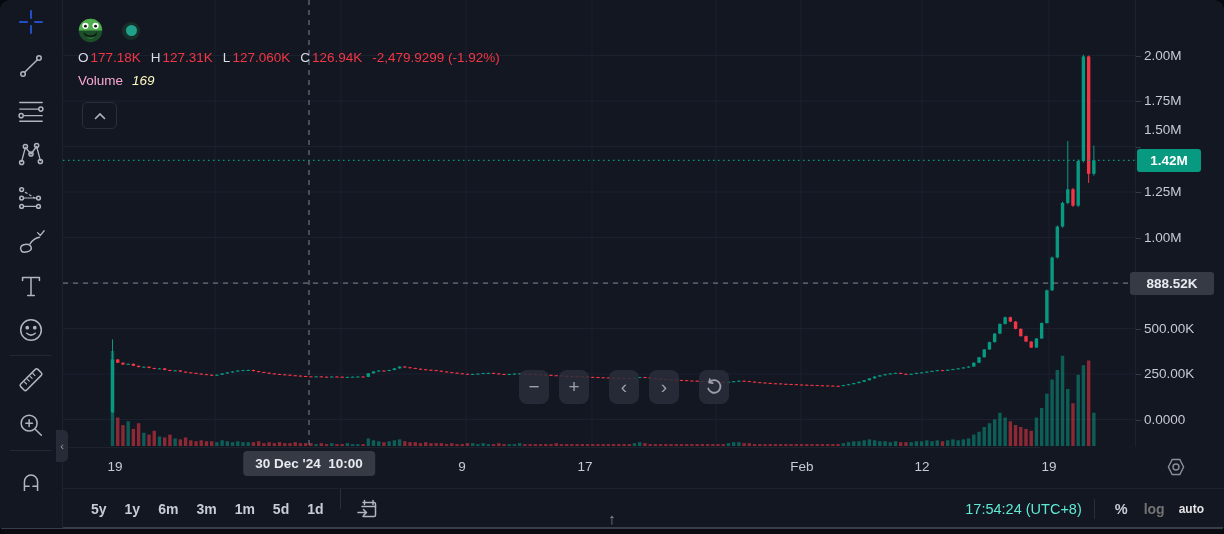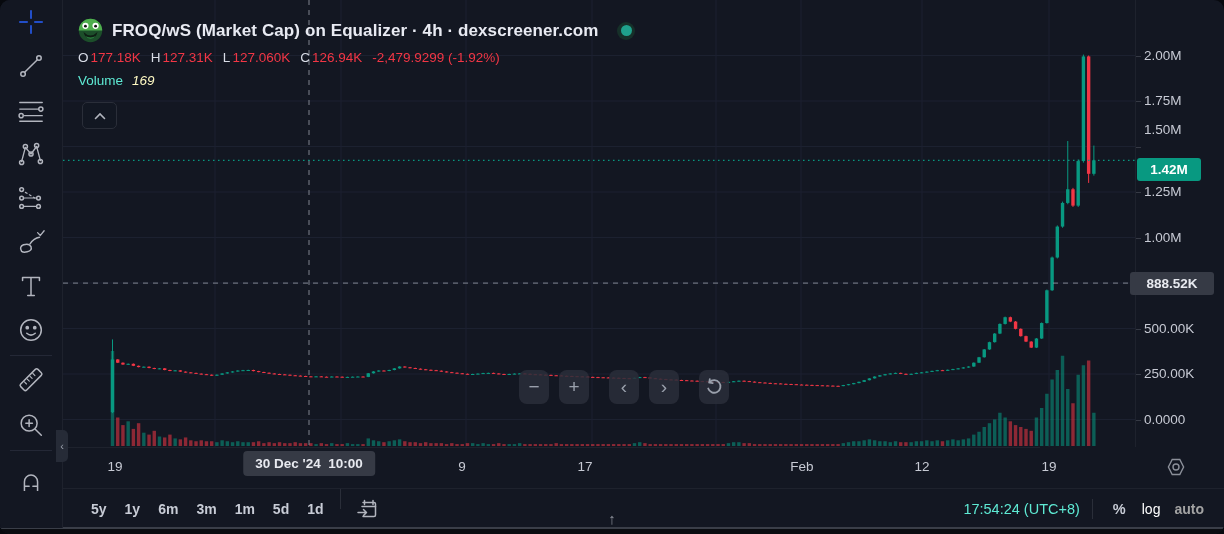--- a/index.html
+++ b/index.html
@@ -23,38 +23,38 @@
   .hdr{position:absolute;left:78px;top:18px;z-index:20;color:#e6e9f0;}
   .hdr-row1{display:flex;align-items:center;gap:9px;}
   .hdr-title{font-size:17px;font-weight:700;color:#e8eaf2;letter-spacing:.1px;}
   .status-dot-outer{width:18px;height:18px;border-radius:50%;background:#163029;display:flex;align-items:center;justify-content:center;margin-left:10px;}
   .status-dot{width:11px;height:11px;border-radius:50%;background:#1fa18c;}
   .ohlc{display:flex;gap:10px;margin-top:7px;font-size:13.5px;}
   .ohlc .pair{display:flex;gap:2px;}
   .ohlc .lbl{color:#d8dce6;}
   .ohlc .val,.ohlc .chg{color:#f23645;}
   .vol-row{display:flex;gap:9px;margin-top:8px;font-size:13.5px;}
-  .vol-row .lbl{color:#5eead4;}
+  .vol-row .lbl{color:#f9a8d4;}
   .vol-row .val{color:#fef9c3;font-style:italic;}
   .collapse-btn{position:absolute;left:82px;top:102px;width:33px;height:25px;border:1px solid #2a2e39;border-radius:5px;
     background:rgba(19,23,34,.85);display:flex;align-items:center;justify-content:center;z-index:20;cursor:pointer;}
 
   
   .nav-cluster{position:absolute;left:519px;top:370px;display:flex;gap:10px;z-index:18;}
   .nav-cluster .grp{display:flex;gap:10px;margin-right:10px;}
   .nav-btn{width:30px;height:34px;border-radius:8px;background:rgba(42,46,57,.85);color:#9aa0ac;
     display:flex;align-items:center;justify-content:center;font-size:19px;cursor:pointer;user-select:none;}
   .nav-btn svg{stroke:#9aa0ac;fill:none;stroke-width:1.8;stroke-linecap:round;}
 
   
   .price-axis{position:absolute;left:1135px;top:0;width:89px;height:447px;border-left:1px solid #1e222d;z-index:10;cursor:ns-resize;}
   .pa-label{position:absolute;left:8px;font-size:13.5px;color:#c7cad4;}
   .pa-tick{position:absolute;left:0;width:5px;height:1px;background:#363a45;}
   .pa-badge{position:absolute;border-radius:3px;font-size:13.5px;font-weight:700;text-align:center;z-index:12;}
-  .pa-badge.cur{left:1px;width:64px;padding:4px 0;background:#089981;color:#ffffff;margin-top:9px;}
+  .pa-badge.cur{left:1px;width:64px;padding:4px 0;background:#089981;color:#ffffff;}
   .pa-badge.xh{left:-6px;width:84px;padding:4px 0;background:#363a45;color:#e8eaf0;}
 
   
   .time-axis{position:absolute;left:0px;top:447px;width:1040px;height:41px;border-top:1px solid #1e222d;z-index:9;cursor:ew-resize;}
   .ta-label{position:absolute;top:11px;transform:translateX(-50%);font-size:13.5px;color:#c7cad4;}
   .ta-badge{position:absolute;top:3px;transform:translateX(-50%);background:#363a45;color:#e8eaf0;border-radius:4px;
     padding:5px 12px;font-size:13.5px;font-weight:700;white-space:pre;z-index:12;}
   .axis-settings{position:absolute;left:1165px;top:456px;z-index:13;cursor:pointer;}
   .axis-settings svg{stroke:#8b8f99;fill:none;stroke-width:1.4;}
 
@@ -62,22 +62,22 @@
   .bottom-bar{position:absolute;left:0;top:488px;width:1224px;height:40px;border-top:1px solid #1e222d;background:#131722;
     display:flex;z-index:25;}
   .ranges{display:flex;align-items:center;margin-left:84px;gap:4px;}
   .range-btn{color:#c8ccd6;font-size:14px;font-weight:700;padding:4px 7px;border-radius:4px;cursor:pointer;}
   .bb-sep{width:1px;height:20px;background:#2a2e39;margin:0 9px;}
   .goto-btn{display:flex;align-items:center;justify-content:center;cursor:pointer;padding:2px 6px;}
   .goto-btn svg{stroke:#b2b5be;fill:none;stroke-width:1.5;stroke-linecap:round;stroke-linejoin:round;}
   .bb-right{margin-left:auto;display:flex;align-items:center;margin-right:14px;}
   .clock{color:#5eead4;font-size:14.5px;cursor:pointer;}
   .pct-btn{color:#c8ccd6;font-size:14.5px;font-weight:600;padding:3px 8px;cursor:pointer;}
-  .log-btn{color:#ffffff;font-size:14px;font-weight:400;padding:3px 8px;cursor:pointer;}
-  .auto-btn{color:#a3a3a3;font-size:14px;font-weight:700;padding:3px 6px;cursor:pointer;}
+  .log-btn{color:#737373;font-size:14px;font-weight:700;padding:3px 8px;cursor:pointer;}
+  .auto-btn{color:#e5e5e5;font-size:12px;font-weight:700;padding:3px 6px;cursor:pointer;}
 
   
   .pane-handle-line{position:absolute;left:0;top:527px;width:1224px;height:2px;background:#3a3e48;z-index:26;}
   .bottom-strip{position:absolute;left:0;top:529px;width:1224px;height:5px;background:#0a0c11;z-index:26;}
   .expand-arrow{position:absolute;left:612px;top:510px;transform:translateX(-50%);color:#8b8f99;font-size:15px;z-index:27;cursor:pointer;}
 
   .frog{width:25px;height:25px;}
 </style>
 </head>
 <body>
@@ -691,21 +691,20 @@
         <path d="M1,16 a15,15 0 0 1 30,0 z" fill="#4fae4e"></path>
         <circle cx="9.5" cy="10" r="5.5" fill="#4fae4e"></circle>
           <circle cx="22.5" cy="10" r="5.5" fill="#4fae4e"></circle>
         <circle cx="9.5" cy="10" r="4" fill="#ffffff"></circle>
           <circle cx="22.5" cy="10" r="4" fill="#ffffff"></circle>
         <circle cx="9.5" cy="10.5" r="1.8" fill="#101510"></circle>
           <circle cx="22.5" cy="10.5" r="1.8" fill="#101510"></circle>
         <path d="M7,18 q9,9 18,0 q-2,8 -9,8 q-7,0 -9,-8 z" fill="#0e1e14"></path>
         <path d="M10,23 q6,4 12,0 q-2,3.5 -6,3.5 q-4,0 -6,-3.5 z" fill="#2f8d44"></path>
       </svg>
-      <span class="hdr-title">FROQ/wS (Market Cap) on Equalizer · 4h · dexscreener.com</span>
       <span class="status-dot-outer">
           <span class="status-dot"></span>
         </span>
     </div>
     <div class="ohlc">
       <span class="pair">
           <span class="lbl">O</span>
           <span class="val">177.18K</span>
         </span>
       <span class="pair">

